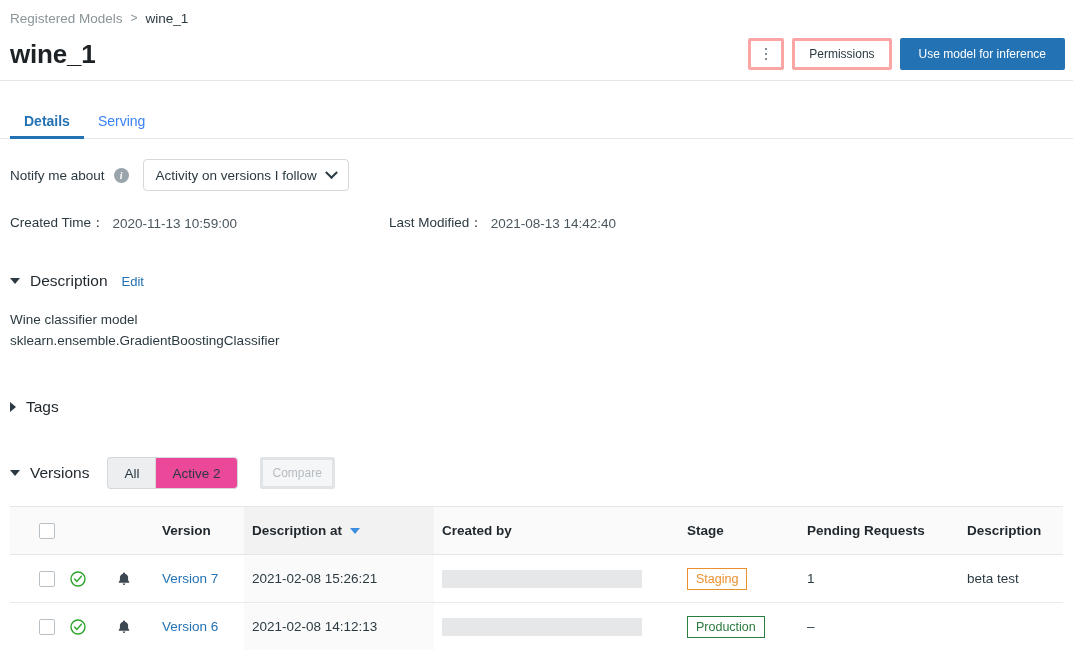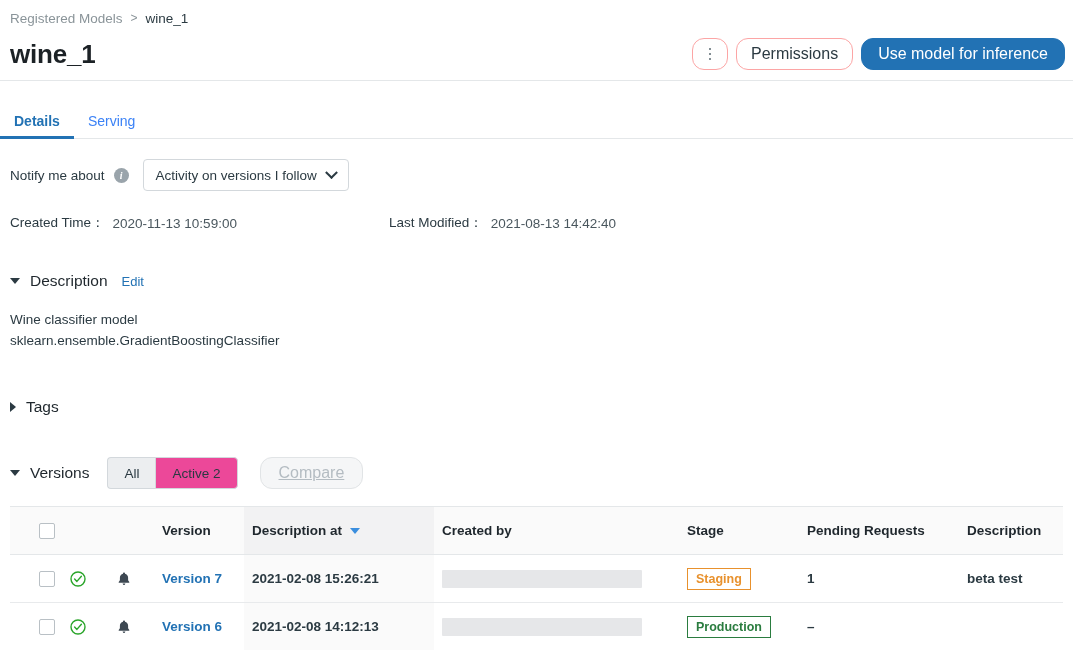--- a/index.html
+++ b/index.html
@@ -30,23 +30,23 @@
     height: 52px;
   }
   .page-title {
     font-size: 26px; font-weight: bold; color: #1c2226;
     letter-spacing: -0.2px;
   }
   .title-actions { display: flex; align-items: center; gap: 8px; }
 
   .btn {
     font-family: "Liberation Sans", sans-serif;
-    font-size: 16px;
-    border-radius: 12px;
-    border: 1px solid #fca5a5;
+    font-size: 12px;
+    border-radius: 2px;
+    border: 3px solid #fca5a5;
     background: #ffffff;
     color: #2b3a42;
     height: 32px;
     padding: 0 14px;
     display: inline-flex; align-items: center; justify-content: center;
     cursor: pointer;
     white-space: nowrap;
   }
   .btn-kebab { width: 36px; padding: 0; }
   .kebab-dots { display: flex; flex-direction: column; gap: 2.5px; align-items: center; }
@@ -56,20 +56,21 @@
     border-color: #2272b4;
     color: #ffffff;
     padding: 4px 16px;
   }
 
   .hdr-divider { height: 1px; background: #e4e7e9; margin: 0; }
 
   
   .tabs {
     display: flex; align-items: flex-end;
+    padding-left: 10px;
     height: 40px;
     margin-top: 18px;
     position: relative;
   }
   .tabs::after {
     content: ""; position: absolute; left: 0; right: 0; bottom: 0;
     height: 1px; background: #e4e7e9;
   }
   .tab {
     font-size: 14px;
@@ -172,22 +173,21 @@
   }
   .seg.first { border-radius: 4px 0 0 4px; border-right: none; }
   .seg.last  { border-radius: 0 4px 4px 0; }
   .seg.selected { background: #eceef0; }
   .btn-compare {
     margin-left: 12px;
     color: #b4bcc2;
     background: #f5f6f7;
     border-color: #e1e4e6;
     cursor: default;
-    padding: 0 18px;
-    text-decoration: underline;
+    padding: 0 10px;
   }
 
   
   .table-wrap { margin-top: 17px; padding: 0 10px; }
   table { border-collapse: collapse; width: 1053px; table-layout: fixed; }
   thead th {
     background: #fafafa;
     font-size: 13.5px; font-weight: bold; color: #1f272d;
     text-align: left;
     height: 48px;
@@ -198,21 +198,20 @@
   }
   th.sorted { background: #f2f2f3; }
   td.sorted { background: #fafafa; }
   tbody td {
     height: 48px;
     padding: 0;
     font-size: 13.5px;
     color: #2b3a42;
     border-bottom: 1px solid #e8eaec;
     vertical-align: middle;
-    font-weight: bold;
   }
   .cell { padding-left: 8px; display: flex; align-items: center; }
 
   .col-check { width: 60px; }
   .col-status { width: 34px; }
   .col-bell { width: 50px; }
   .col-version { width: 90px; }
   .col-reg { width: 190px; }
   .col-created { width: 245px; }
   .col-stage { width: 120px; }

